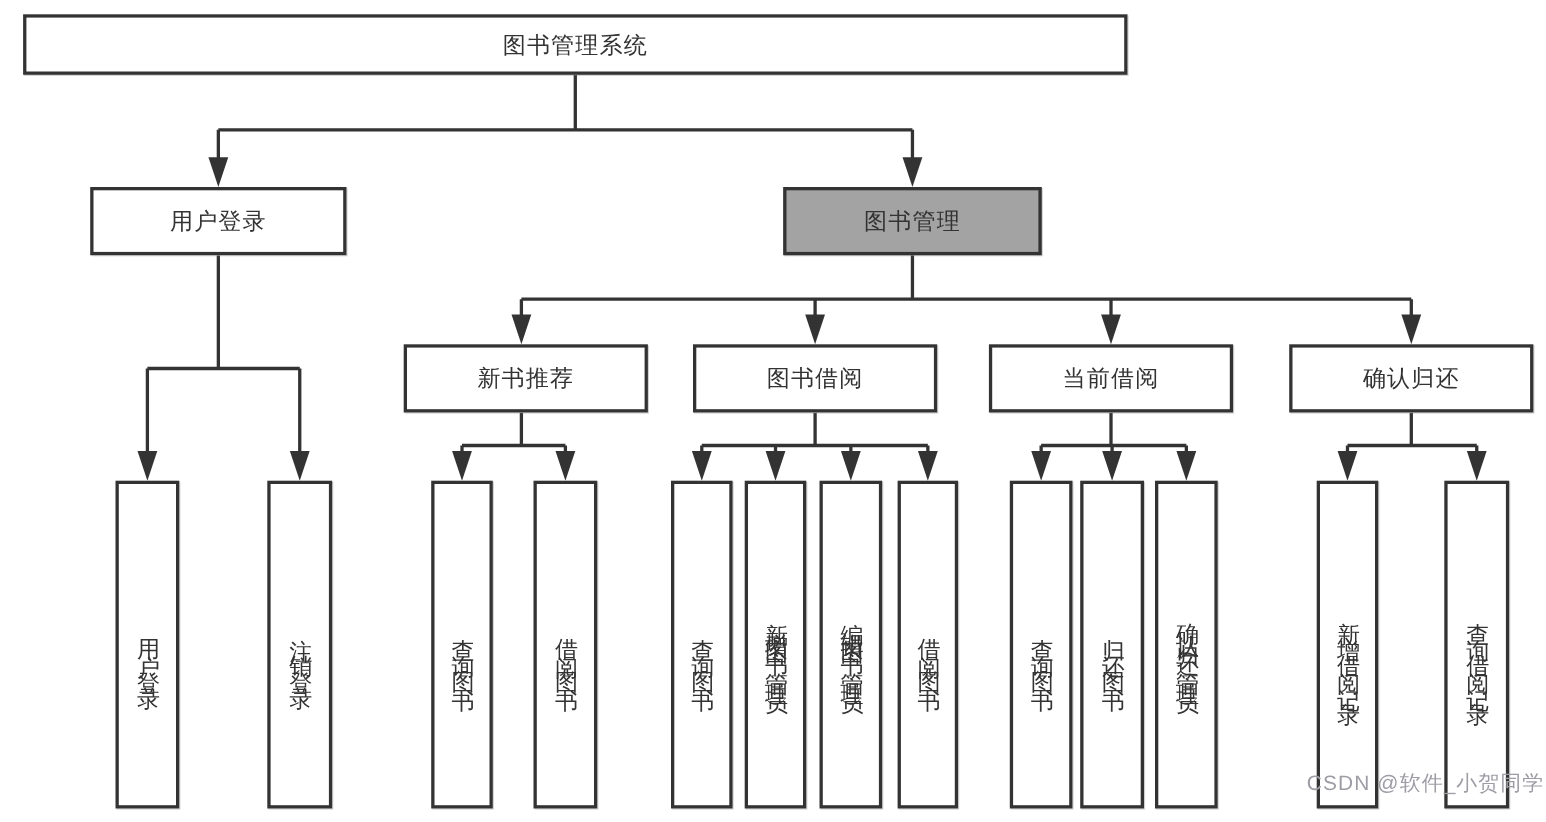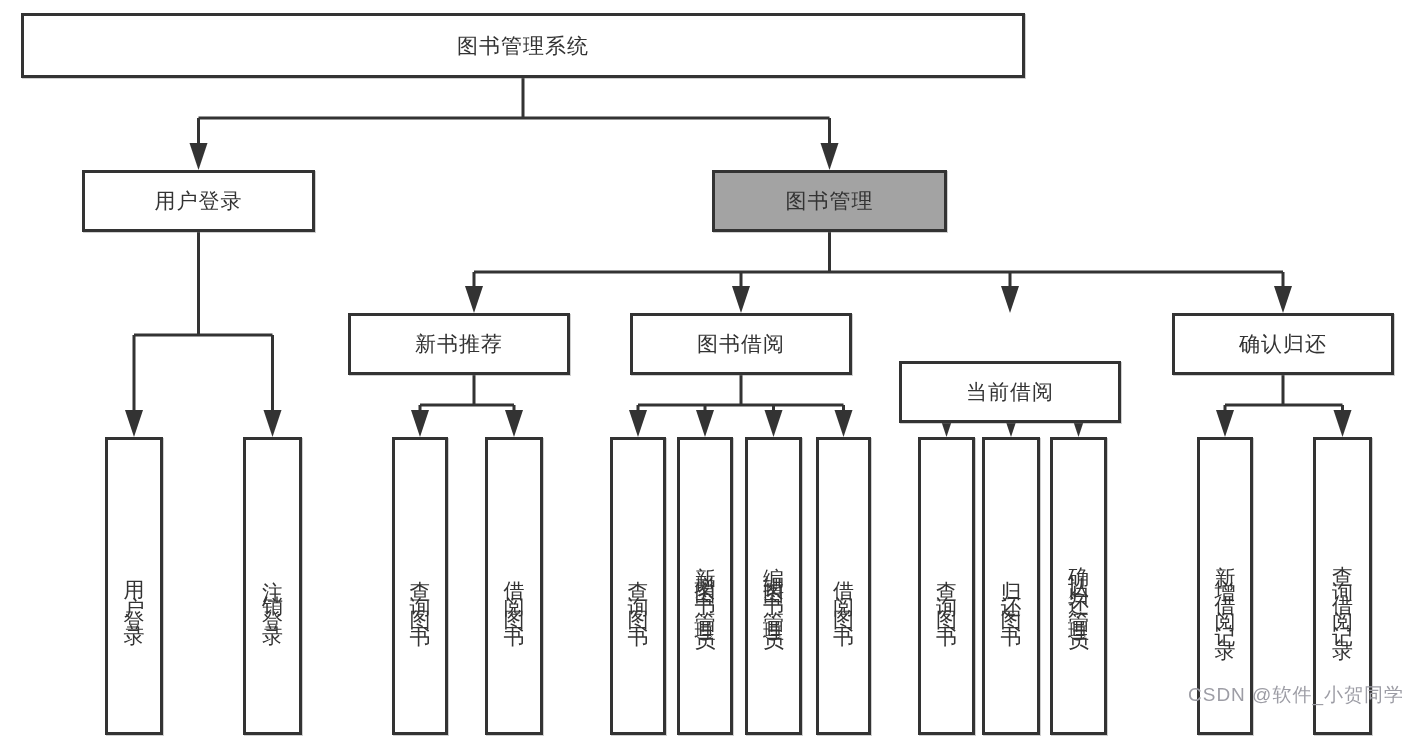--- a/index.html
+++ b/index.html
@@ -42,21 +42,21 @@
   }
   .node.vertical .lbl {
     writing-mode: vertical-rl;
     text-orientation: mixed;
     white-space: nowrap;
     letter-spacing: 10px;
   }
   #watermark {
     position: absolute;
     left: 1188px;
-    top: 682px;
+    top: 699px;
     font-size: 19px;
     color: #9d9da5;
     letter-spacing: 1px;
     white-space: nowrap;
   }
 </style>
 </head>
 <body>
 
 <div id="canvas">
@@ -76,36 +76,36 @@
       <polygon points="696,410 714,410 705,437" fill="#333333"></polygon>
       <polygon points="764.5,410 782.5,410 773.5,437" fill="#333333"></polygon>
       <polygon points="834.5,410 852.5,410 843.5,437" fill="#333333"></polygon>
       <polygon points="937.5,410 955.5,410 946.5,437" fill="#333333"></polygon>
       <polygon points="1002,410 1020,410 1011,437" fill="#333333"></polygon>
       <polygon points="1069.5,410 1087.5,410 1078.5,437" fill="#333333"></polygon>
       <polygon points="1216,410 1234,410 1225,437" fill="#333333"></polygon>
       <polygon points="1333.5,410 1351.5,410 1342.5,437" fill="#333333"></polygon>
     </svg>
 
-  <div class="node" style="left: 21px; top: 13px; width: 1004px; height: 65px; border-color: rgb(51, 51, 51); background: rgb(255, 255, 255); justify-content: center;">
+  <div class="node" style="left: 21px; top: 13px; width: 1004px; height: 55px; border-color: rgb(51, 51, 51); background: rgb(255, 255, 255); justify-content: center;">
       <span class="lbl" style="color: rgb(51, 51, 51);">图书管理系统</span>
     </div>
     <div class="node" style="left: 82px; top: 170px; width: 233px; height: 62px; border-color: rgb(51, 51, 51); background: rgb(255, 255, 255);">
       <span class="lbl" style="color: rgb(51, 51, 51);">用户登录</span>
     </div>
     <div class="node" style="left: 712px; top: 170px; width: 235px; height: 62px; border-color: rgb(51, 51, 51); background: #a3a3a3;">
       <span class="lbl" style="color: rgb(51, 51, 51);">图书管理</span>
     </div>
-    <div class="node" style="left: 348px; top: 313px; width: 222px; height: 62px; border-color: rgb(51, 51, 51); background: rgb(255, 255, 255);">
+    <div class="node" style="left: 367px; top: 313px; width: 222px; height: 62px; border-color: rgb(51, 51, 51); background: rgb(255, 255, 255);">
       <span class="lbl" style="color: rgb(51, 51, 51);">新书推荐</span>
     </div>
     <div class="node" style="left: 630px; top: 313px; width: 222px; height: 62px; border-color: rgb(51, 51, 51); background: rgb(255, 255, 255); text-align: center;">
       <span class="lbl" style="color: rgb(51, 51, 51);">图书借阅</span>
     </div>
-    <div class="node" style="left: 899px; top: 313px; width: 222px; height: 62px; border-color: rgb(51, 51, 51); background: rgb(255, 255, 255); margin-top: 48px;">
+    <div class="node" style="left: 899px; top: 313px; width: 222px; height: 62px; border-color: rgb(51, 51, 51); background: rgb(255, 255, 255);">
       <span class="lbl" style="color: rgb(51, 51, 51);">当前借阅</span>
     </div>
     <div class="node" style="left: 1172px; top: 313px; width: 222px; height: 62px; border-color: rgb(51, 51, 51); background: rgb(255, 255, 255);">
       <span class="lbl" style="color: rgb(51, 51, 51);">确认归还</span>
     </div>
     <div class="node vertical" style="left: 105px; top: 437px; width: 58px; height: 298px; border-color: rgb(51, 51, 51); background: rgb(255, 255, 255);">
       <span class="lbl" style="color: rgb(51, 51, 51); letter-spacing: 15px; text-indent: 15px;">用户登录</span>
     </div>
     <div class="node vertical" style="left: 243px; top: 437px; width: 59px; height: 298px; border-color: rgb(51, 51, 51); background: rgb(255, 255, 255);">
       <span class="lbl" style="color: rgb(51, 51, 51); letter-spacing: 15px; text-indent: 15px;">注销登录</span>

